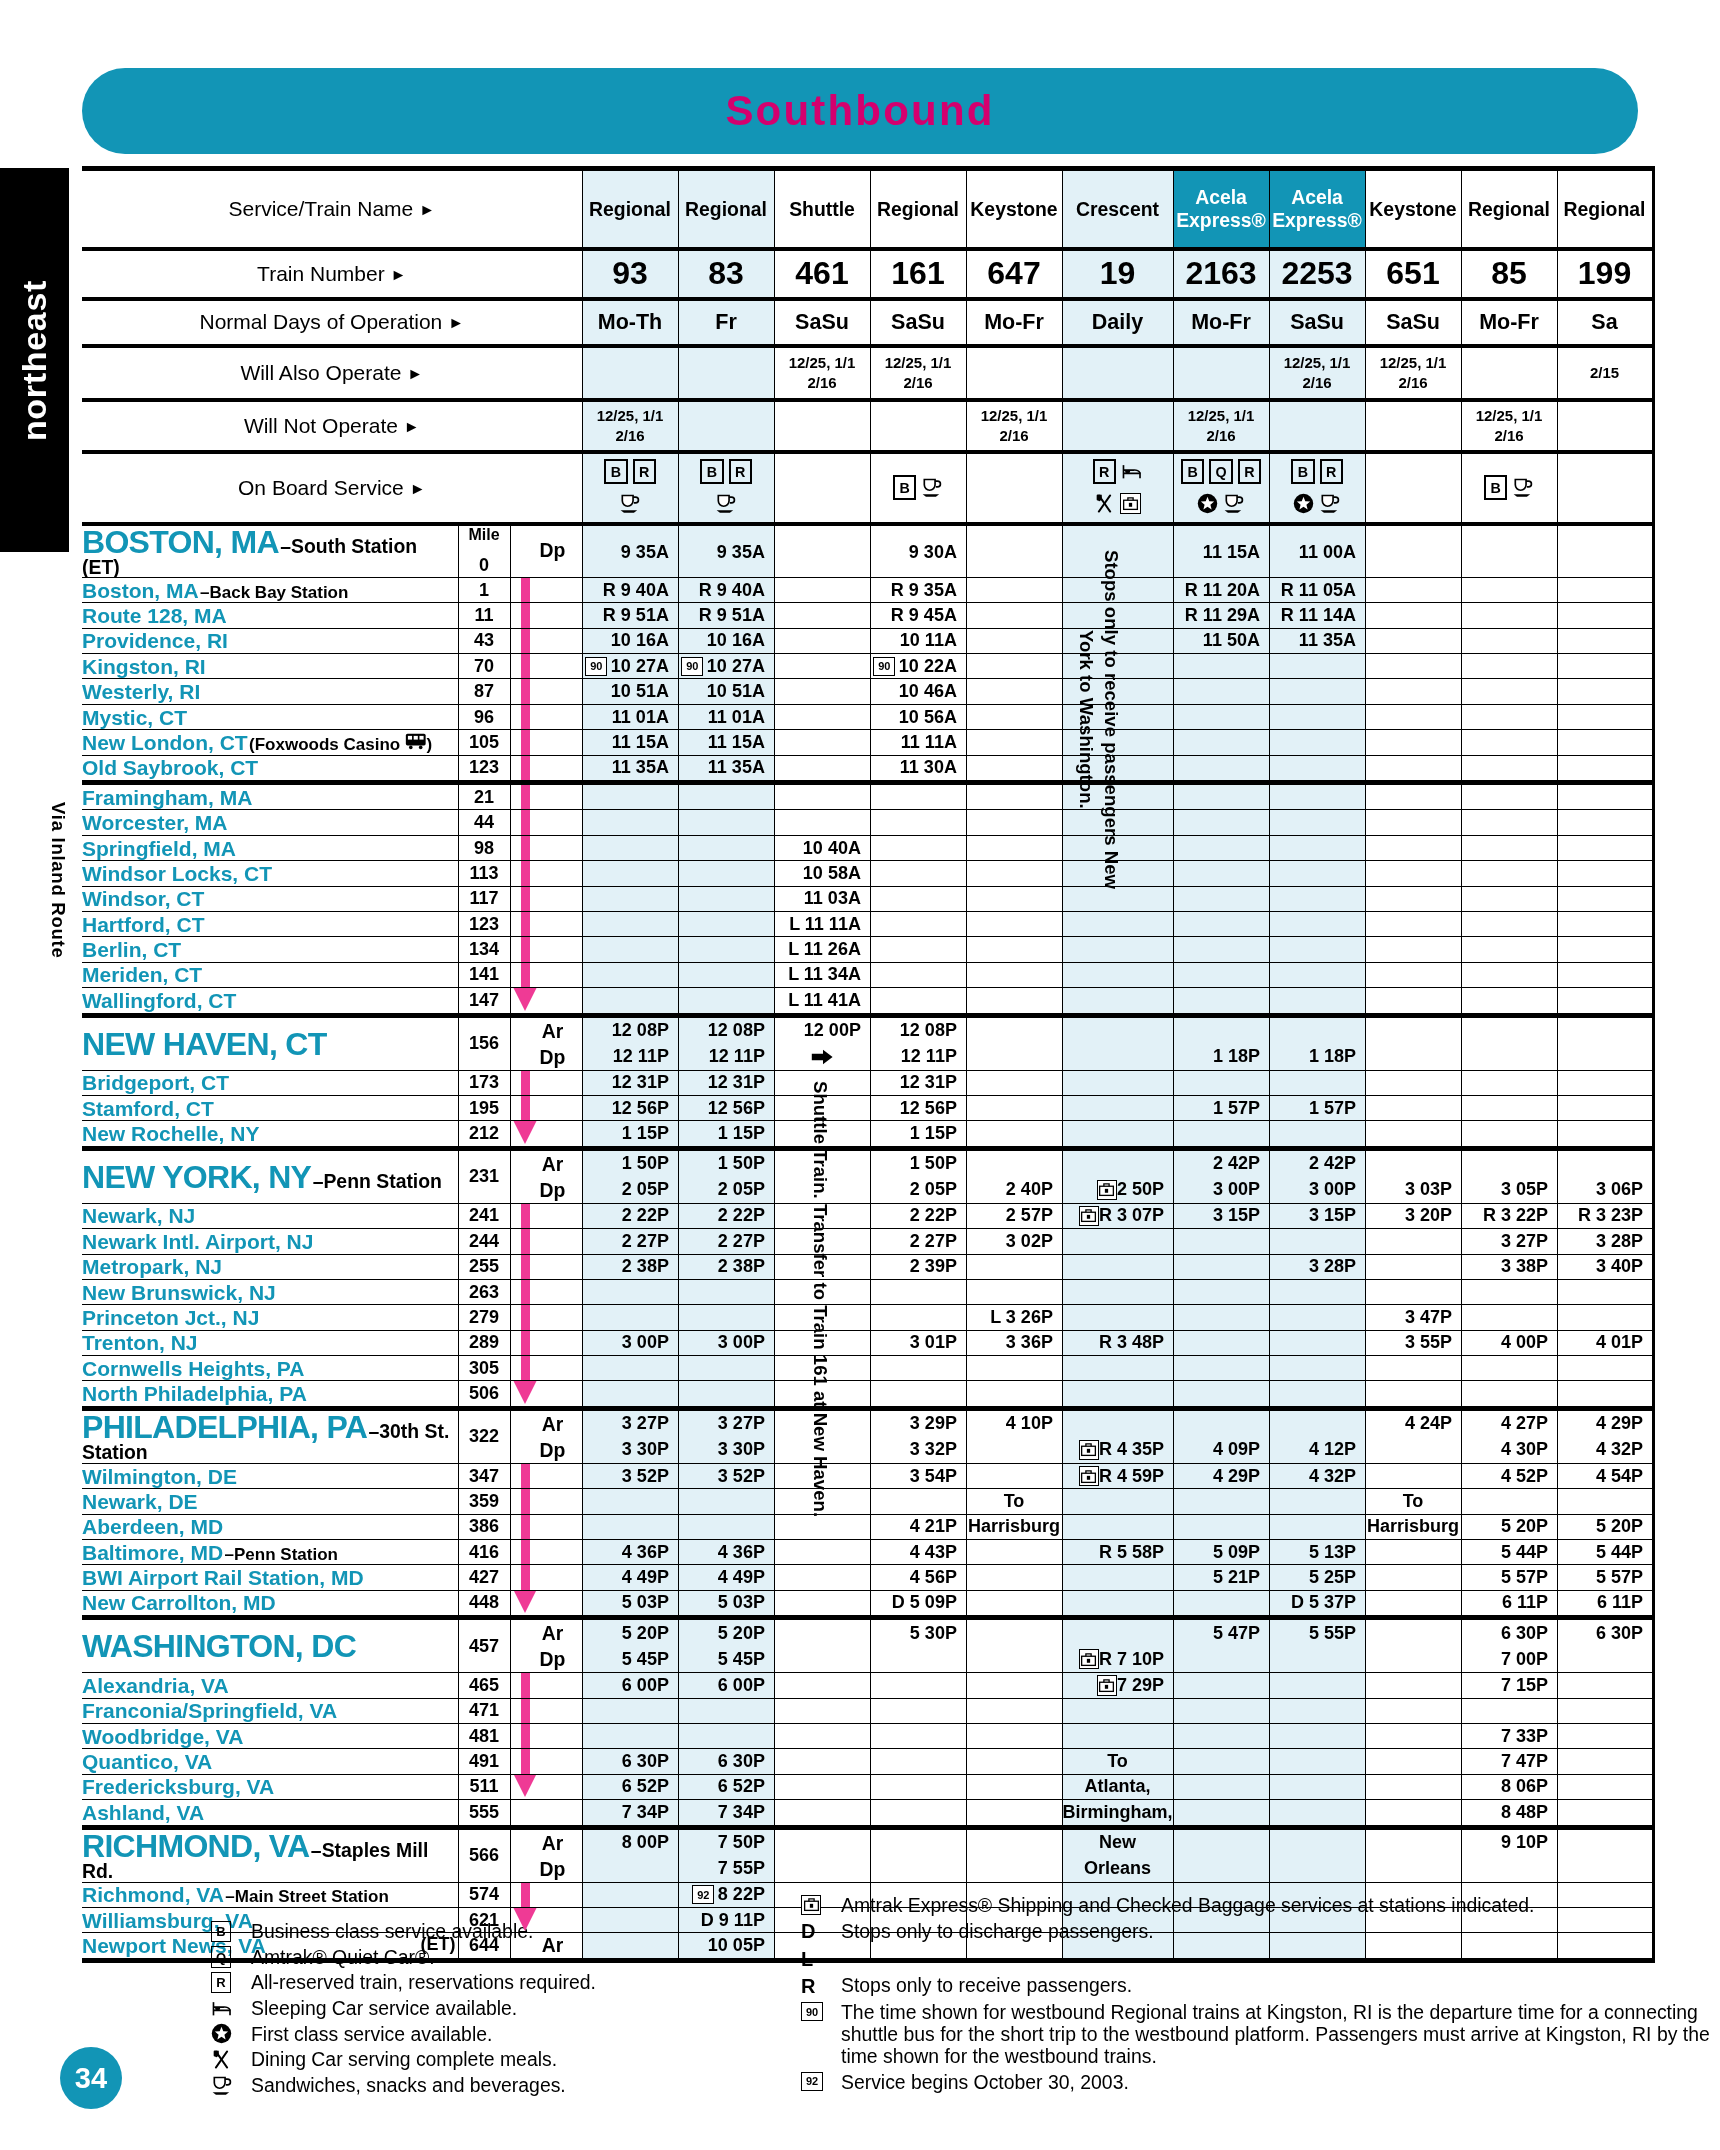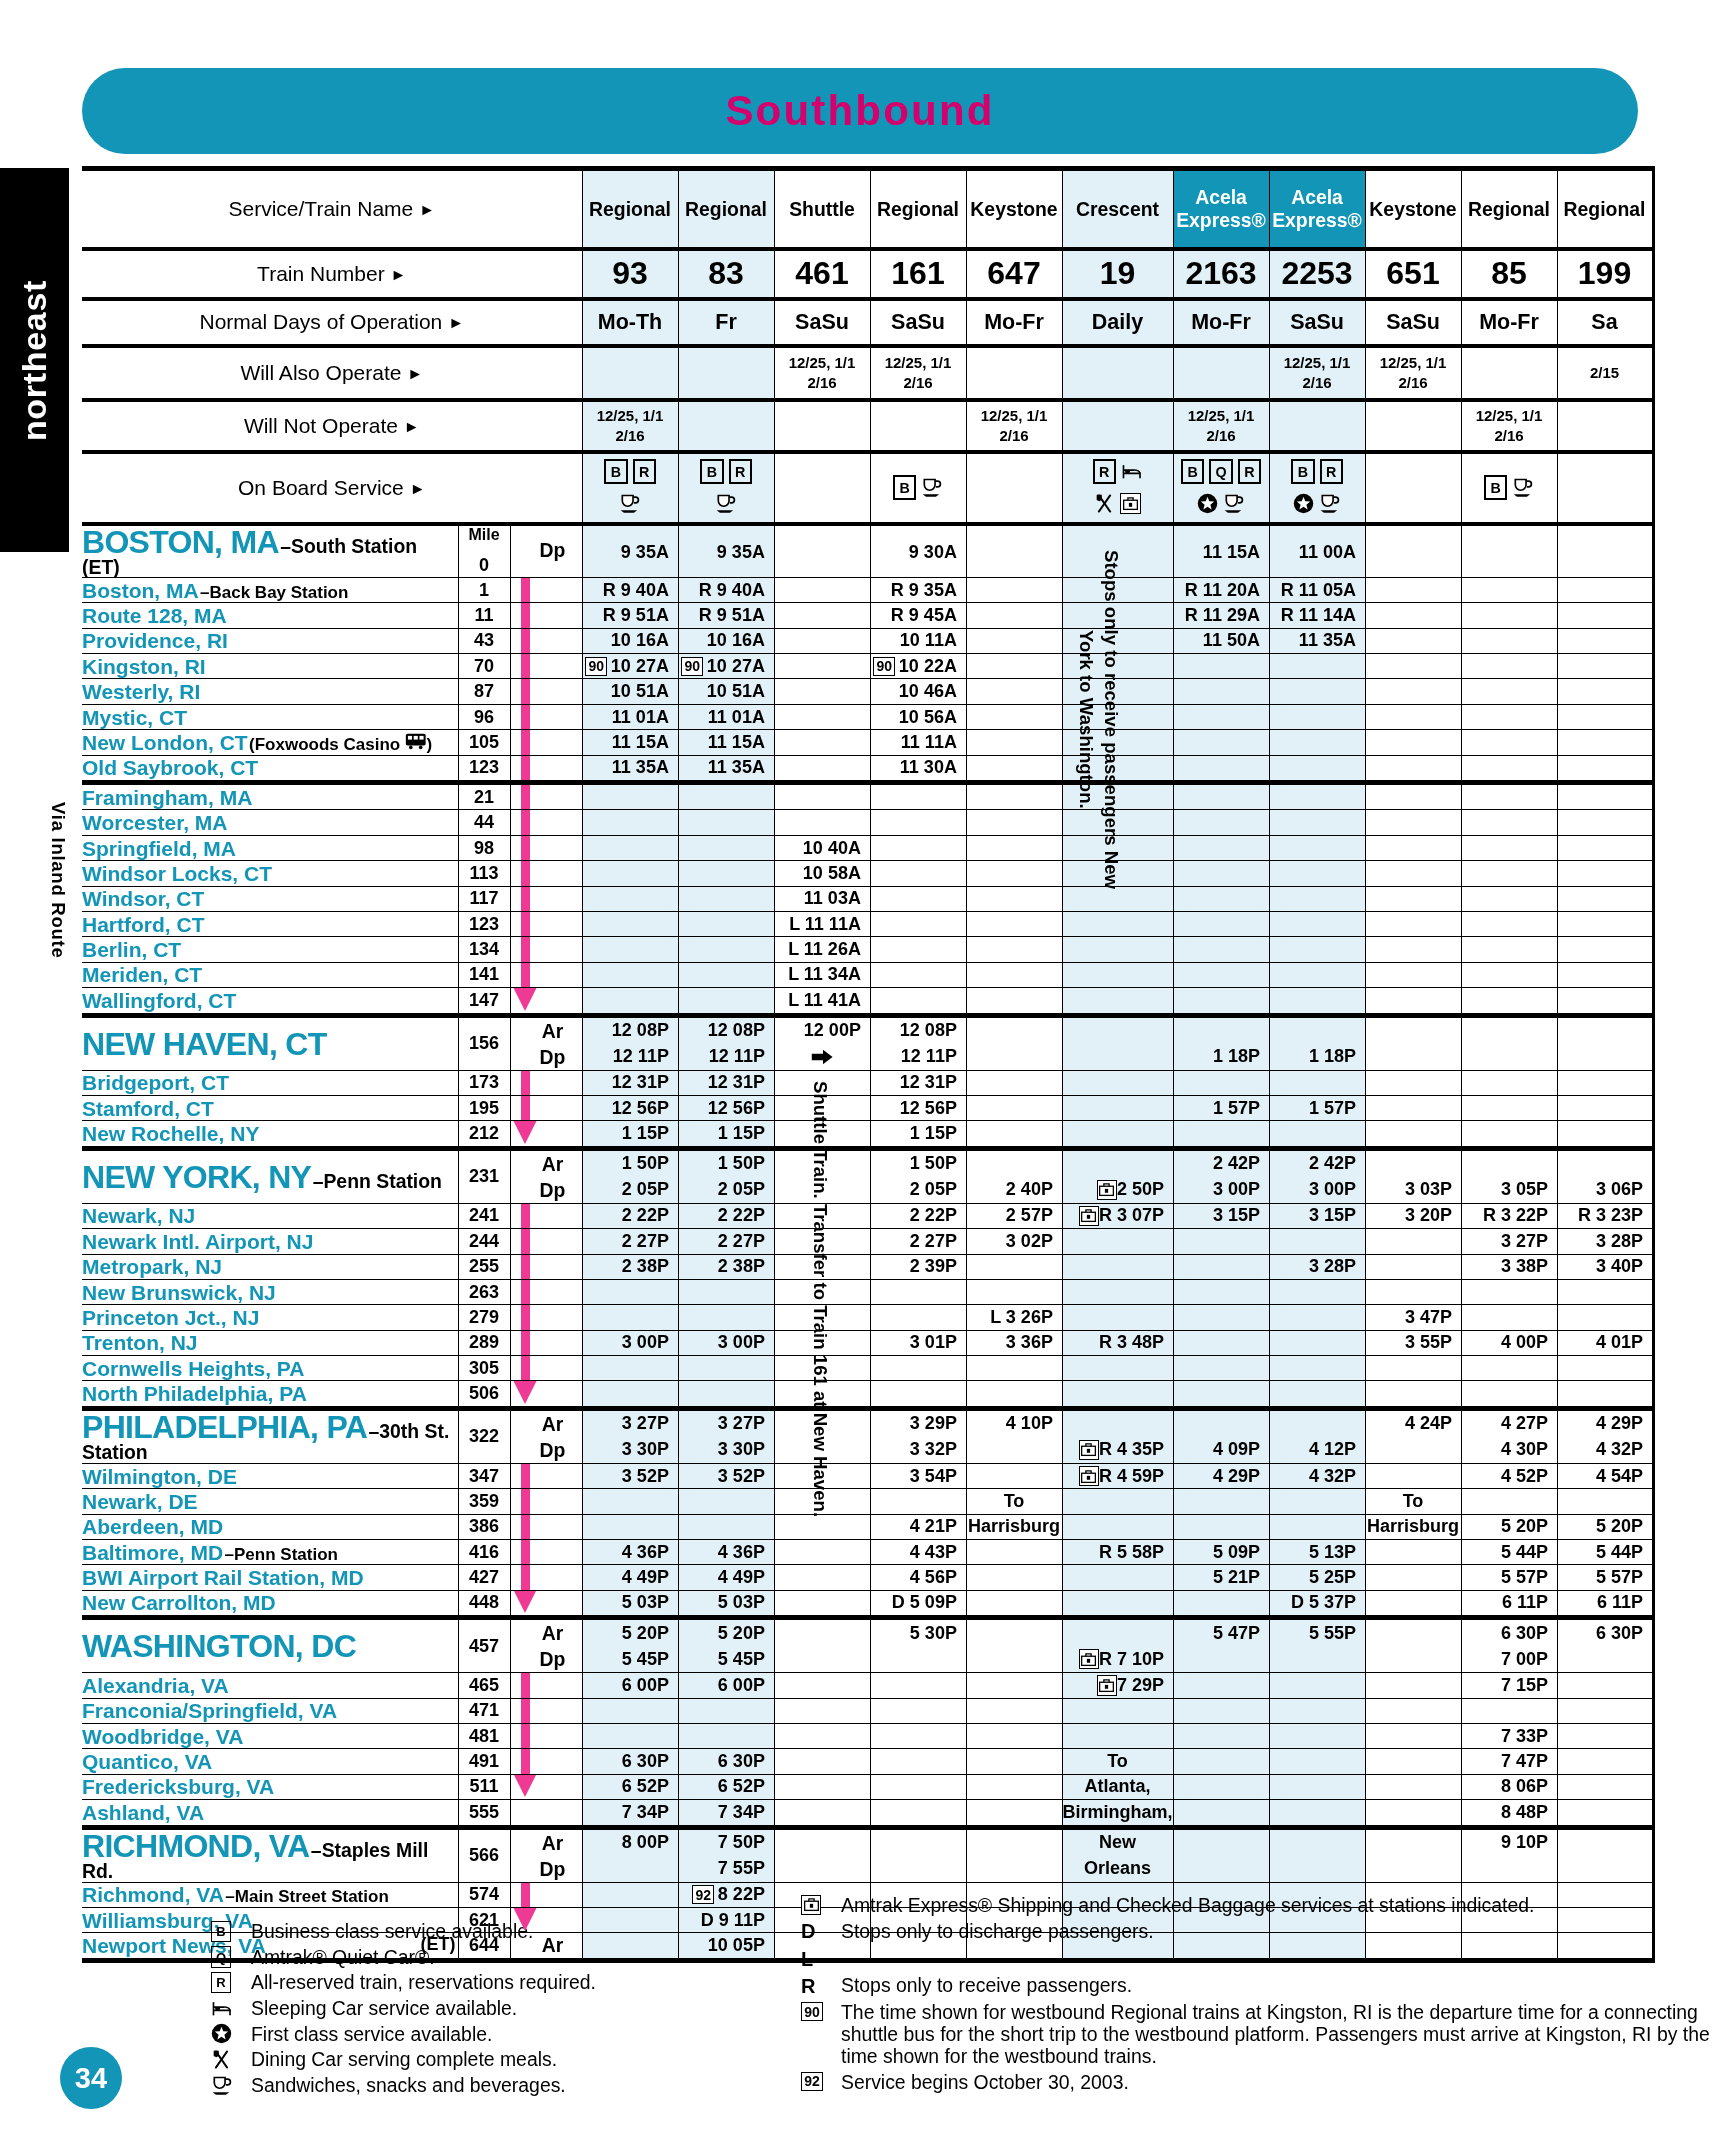--- a/index.html
+++ b/index.html
@@ -68,21 +68,21 @@
   td.ad.aline::before{content:"";position:absolute;left:10px;top:-2.9px;bottom:-2.9px;width:9.3px;background:var(--pink);z-index:1;}
   td.ad.ahead::before{content:"";position:absolute;left:2.2px;top:-1.4px;width:0;height:0;
       border-left:12.2px solid transparent;border-right:12.2px solid transparent;border-top:24.4px solid var(--pink);z-index:1;}
 
   td.tc{padding:0;}
   .tl{height:24.4px;display:flex;align-items:center;justify-content:flex-end;padding-right:8.6px;
       font-weight:bold;font-size:18px;white-space:nowrap;}
   tr.dbl .tl{height:26px;}
   .tl.w{justify-content:center;padding-right:0;}
   .tl .refbox{margin-right:3.6px;}
-  .refbox{display:inline-flex;border:1.8px solid #000;font-size:14px;font-weight:bold;min-width:20px;height:17px;
+  .refbox{display:inline-flex;border:1.8px solid #000;font-size:11px;font-weight:bold;min-width:20px;height:17px;
           align-items:center;justify-content:center;background:#fff;}
 
   tr.boston td{vertical-align:bottom;}
   tr.boston td.st{padding-bottom:5.7px;}
   tr.boston .bl{height:26px;display:flex;align-items:flex-end;justify-content:flex-end;padding-right:8.6px;
                 font-weight:bold;font-size:18px;padding-bottom:2.9px;}
   tr.boston td.mi .mstack{display:flex;flex-direction:column;justify-content:space-between;height:50px;}
   tr.boston td.ad .adl{height:auto;padding-bottom:2.9px;}
 
   

